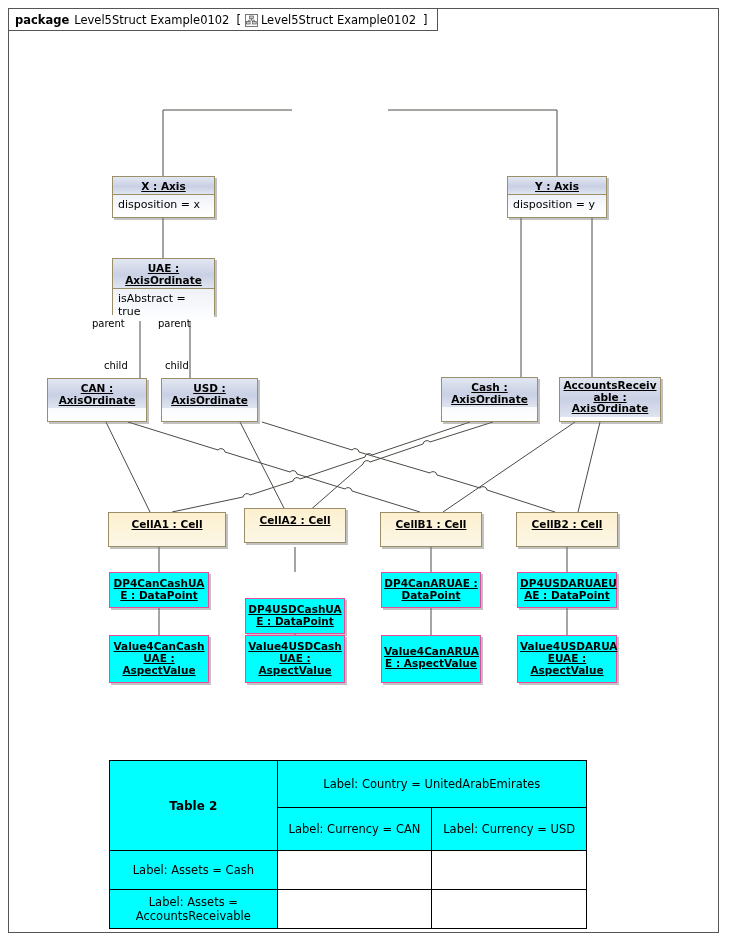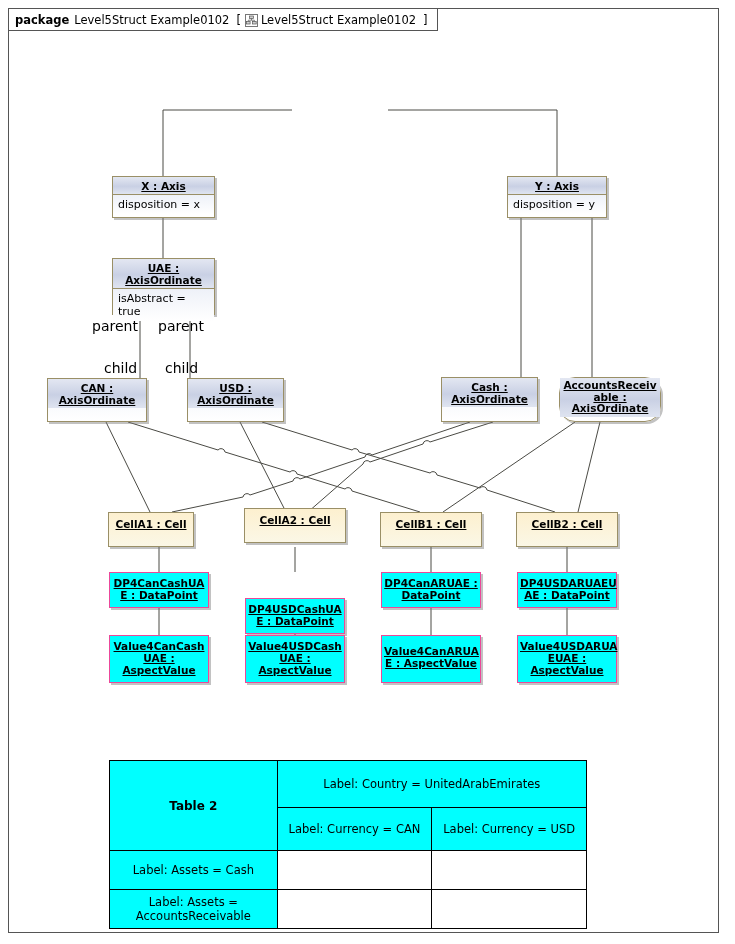--- a/index.html
+++ b/index.html
@@ -55,21 +55,21 @@
   
   .cream{background:linear-gradient(to bottom,#fdf0cf 0%,#fbf7e6 100%);}
   .cream > .hdr{background:transparent;}
 
   
   .cyan{background:#00ffff;border:1px solid #ec4899;}
   .cyan > .hdr{background:transparent;}
 
   
   .edge-label{
-    position:absolute;font-size:14px;color:#000;white-space:nowrap;
+    position:absolute;font-size:10px;color:#000;white-space:nowrap;
     background:transparent;z-index:6;
   }
 
   
   #wires{position:absolute;left:0;top:0;width:735px;height:944px;z-index:2;}
 
   
   #data-table{
     position:absolute;left:109px;top:760px;width:478px;height:148px;
     border-collapse:collapse;z-index:5;
@@ -204,43 +204,43 @@
   <div class="edge-label" style="left:104px;top:360px;">child</div>
   <div class="edge-label" style="left:165px;top:360px;">child</div>
 
   <div class="node blue plain" style="left:47px;top:378px;width:100px;height:44px;">
     <div class="hdr">
       <span>CAN :</span><br>
       <span>AxisOrdinate</span>
     </div>
   </div>
 
-  <div class="node blue plain" style="left:187px;top:378px;width:97px;height:44px;">
+  <div class="node blue plain" style="left:161px;top:378px;width:97px;height:44px;">
     <div class="hdr">
       <span>USD :</span><br>
       <span>AxisOrdinate</span>
     </div>
   </div>
 
   <div class="node blue plain" style="left:441px;top:377px;width:97px;height:45px;">
     <div class="hdr">
       <span>Cash :</span><br>
       <span>AxisOrdinate</span>
     </div>
   </div>
 
-  <div class="node blue plain" style="left:559px;top:377px;width:102px;height:45px;border-radius:16px;">
+  <div class="node blue plain" style="left:559px;top:377px;width:102px;height:45px;">
     <div class="hdr" style="line-height:11.5px;padding-top:2px;">
       <span>AccountsReceiv</span><br>
       <span>able :</span><br>
       <span>AxisOrdinate</span>
     </div>
   </div>
 
-  <div class="node cream" style="left:108px;top:512px;width:86px;height:35px;">
+  <div class="node cream" style="left:108px;top:512px;width:118px;height:35px;">
     <div class="hdr" style="padding-top:5px;">
       <span>CellA1 : Cell</span>
     </div>
   </div>
   <div class="node cream" style="left:244px;top:508px;width:102px;height:35px;">
     <div class="hdr" style="padding-top:5px;">
       <span>CellA2 : Cell</span>
     </div>
   </div>
   <div class="node cream" style="left:380px;top:512px;width:102px;height:35px;">

